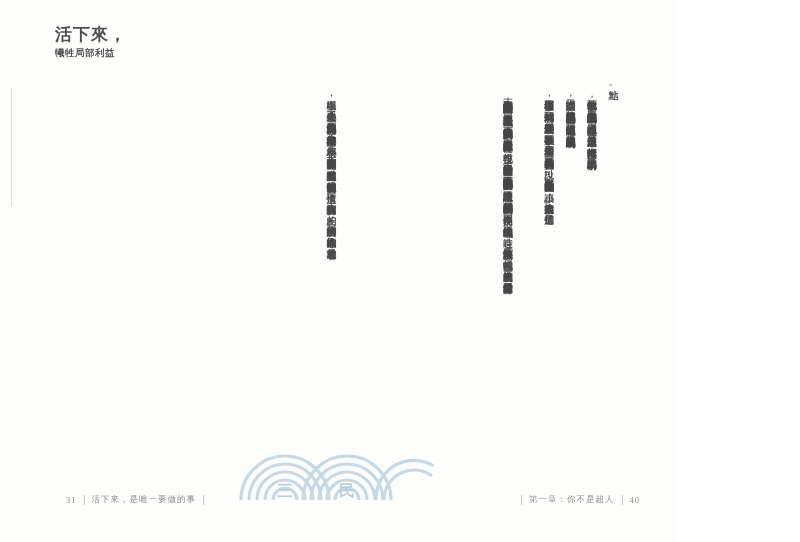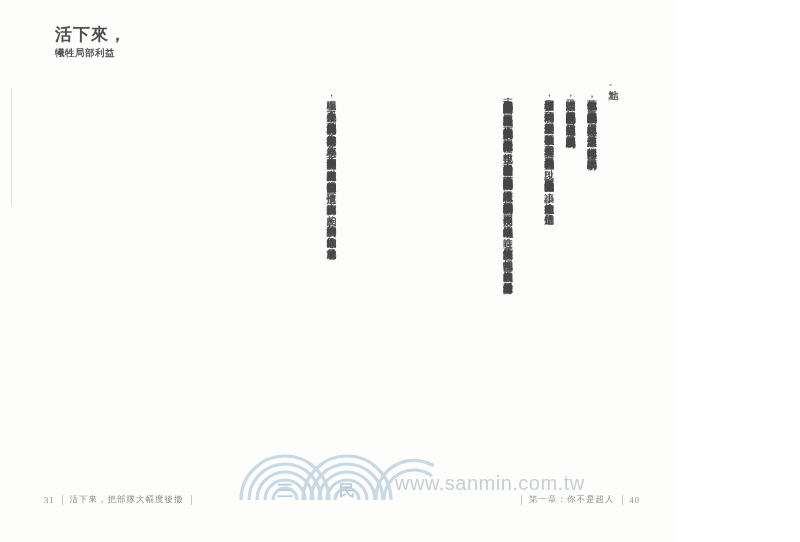--- a/index.html
+++ b/index.html
@@ -25,21 +25,21 @@
   .vtext-right{right:52px;width:340px;}
   .vtext-left{left:250px;width:92px;}
   .vtext p.para{margin:0;padding:0;}
   .vtext p.indent{text-indent:10px;}
   .vtext p.gap-before{margin-block-start:20px;}
   
   .footer{
     position:absolute;top:494px;display:flex;align-items:center;gap:7px;
     font-size:8.5px;color:#8c8c8c;letter-spacing:1px;
   }
-  .footer-left{left:44px;}
+  .footer-left{left:66px;}
   .footer-right{right:36px;text-align:right;}
   .sep{width:1px;height:10px;background:#c9c9c9;}
   
   .page-edge{position:absolute;left:11px;top:88px;width:1px;height:118px;background:#e3e3e1;}
   
   .watermark{position:absolute;left:0;top:0;width:800px;height:542px;pointer-events:none;mix-blend-mode:multiply;}
   .wm-logo{position:absolute;left:224px;top:432px;opacity:0.55;}
   .wm-char{font-size:16px;fill:#7fa9c4;font-weight:bold;}
   .wm-text{
     position:absolute;left:395px;top:438px;font-size:31px;font-weight:bold;
@@ -87,27 +87,26 @@
         <path d="M 87 68 A 36 36 0 0 1 159 68"></path>
         <path d="M 95 68 A 28 28 0 0 1 151 68"></path>
         <path d="M 103 68 A 20 20 0 0 1 143 68"></path>
         <path d="M 111 68 A 12 12 0 0 1 135 68"></path>
         <path d="M 152 68 A 38 38 0 0 1 210 34"></path>
         <path d="M 160 68 A 30 30 0 0 1 208 44"></path>
       </g>
       <text class="wm-char" x="61" y="64" text-anchor="middle">三</text>
       <text class="wm-char" x="123" y="64" text-anchor="middle">民</text>
     </svg>
-    <div class="wm-url">www.sanmin.com.tw</div>
   </div>
 
   <div class="footer footer-left">
     <span>31</span>
     <span class="sep"></span>
-    <span>活下來，把部隊大幅度後撤</span>
+    <span>活下來，是唯一要做的事</span>
     <span class="sep"></span>
   </div>
   <div class="footer footer-right">
     <span class="sep"></span>
     <span>第一章：你不是超人</span>
     <span class="sep"></span>
     <span>40</span>
   </div>
 
 </div>

